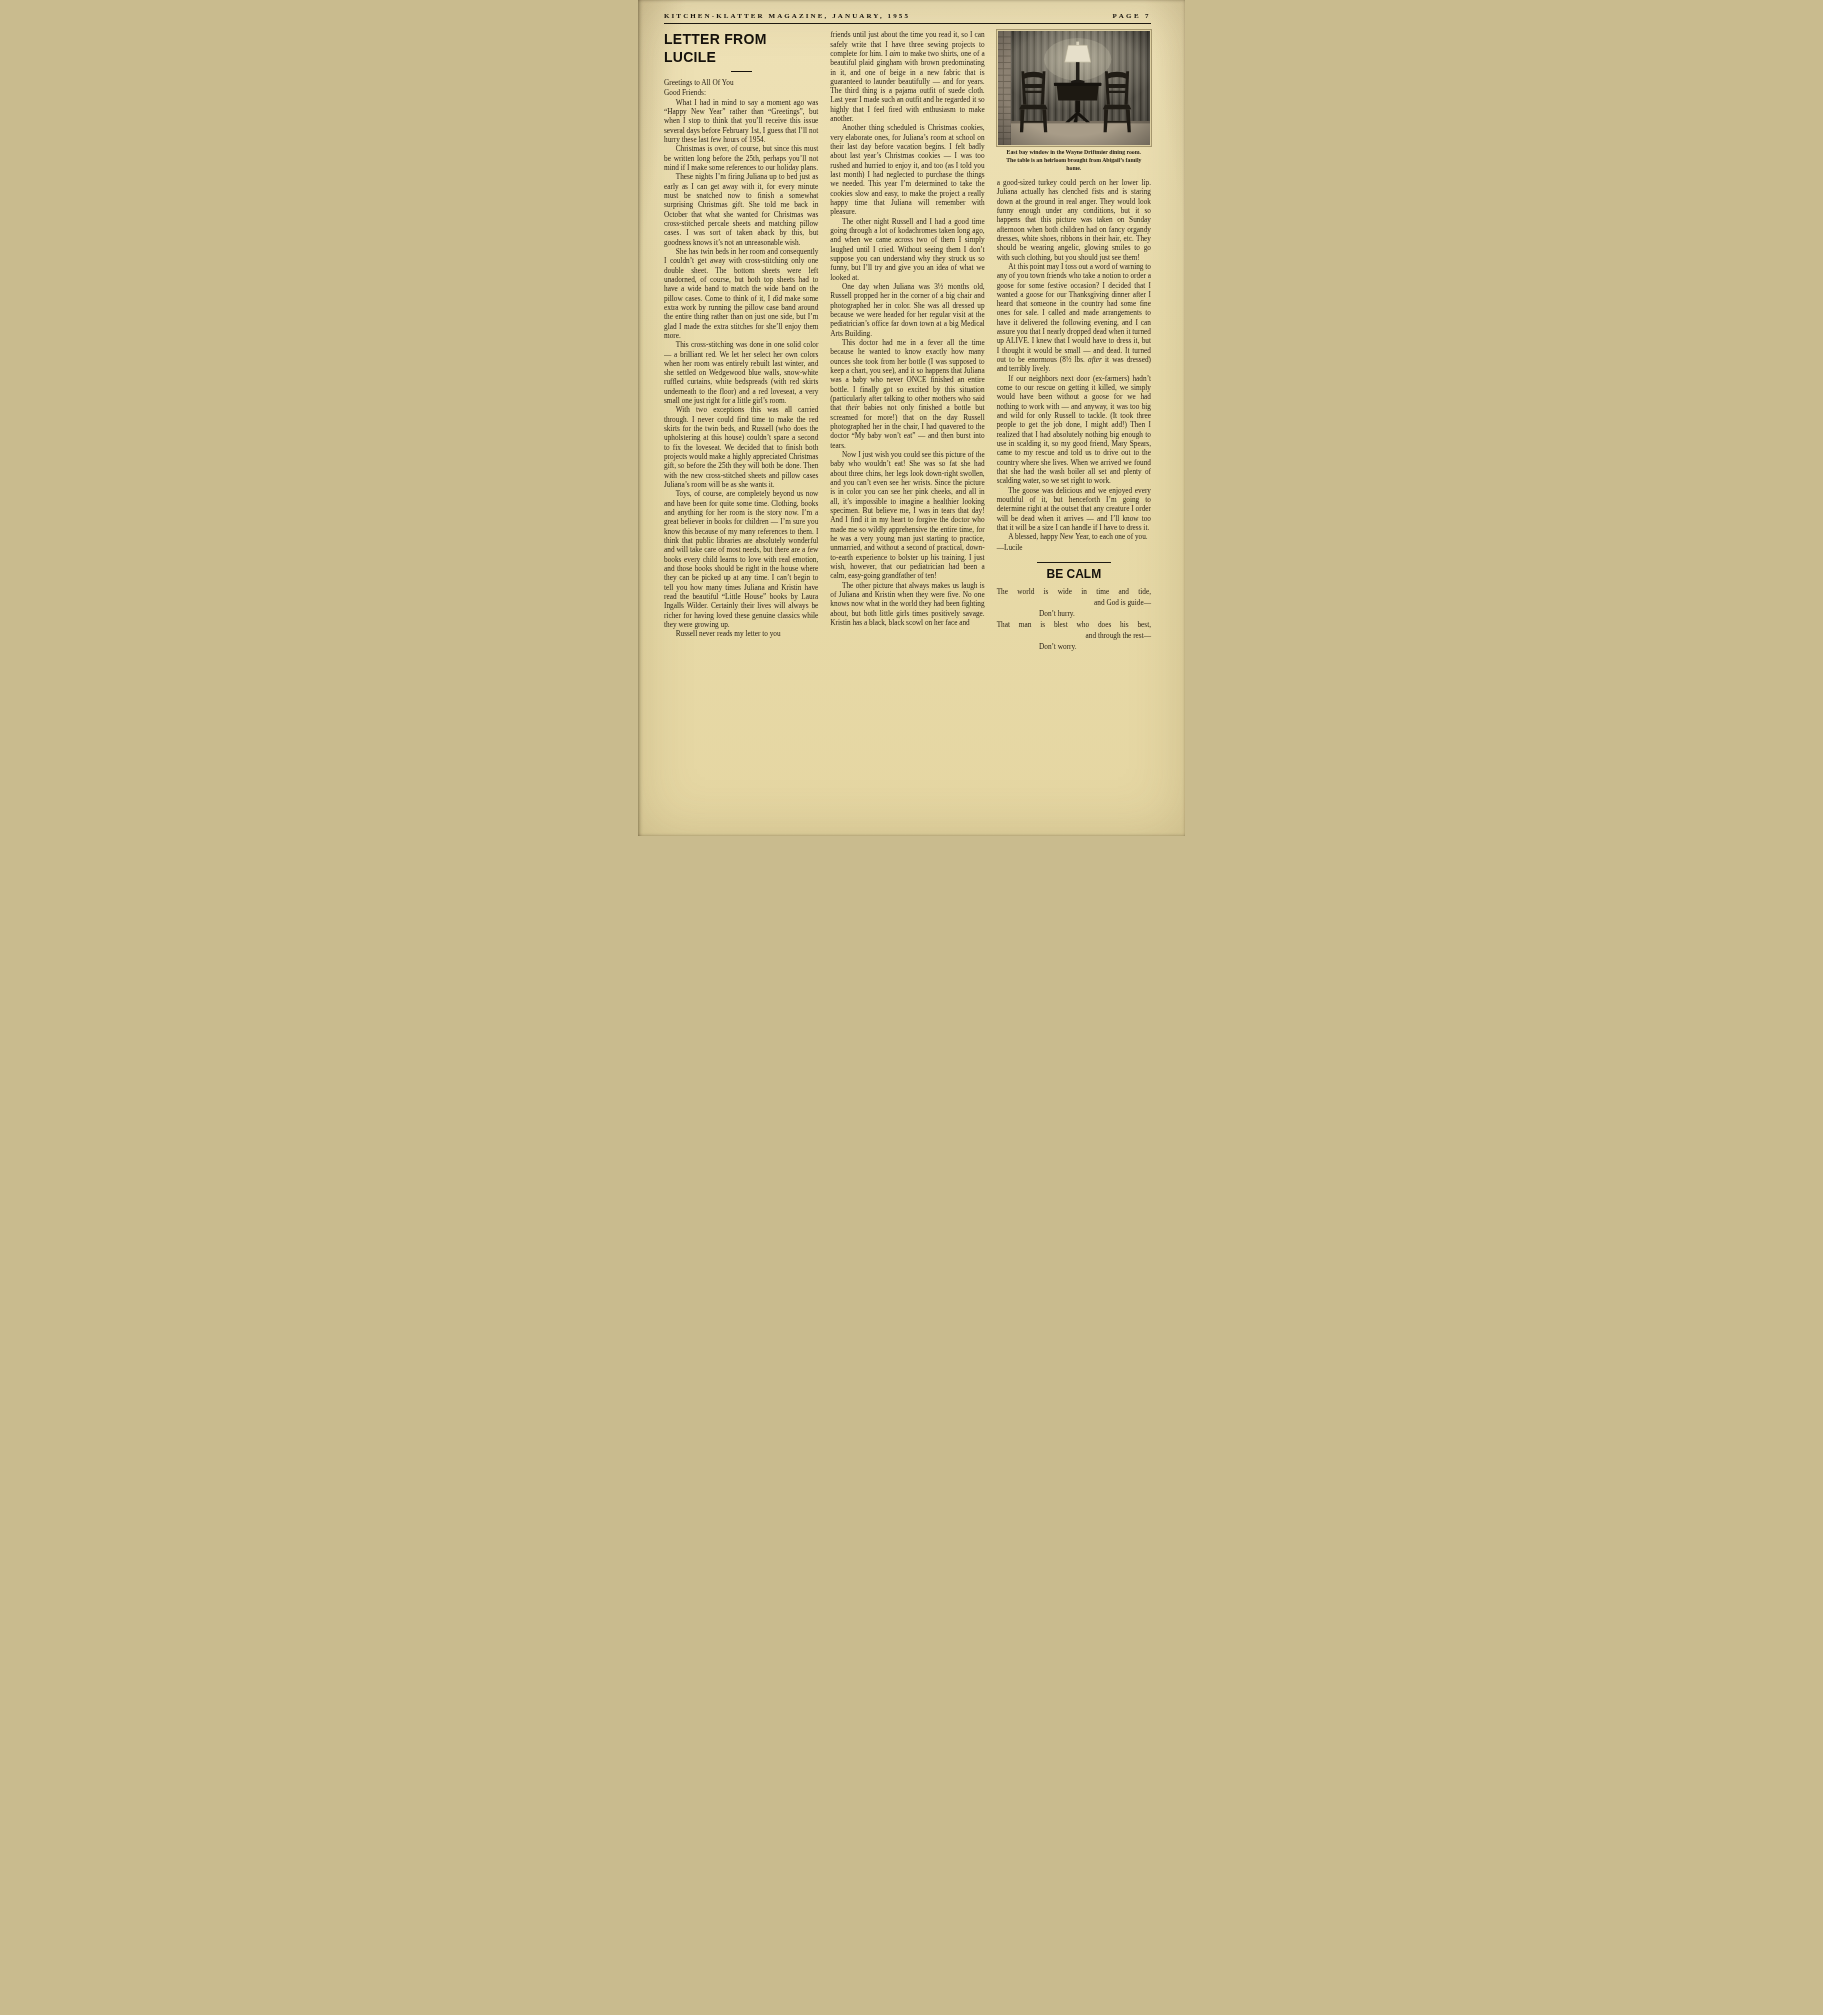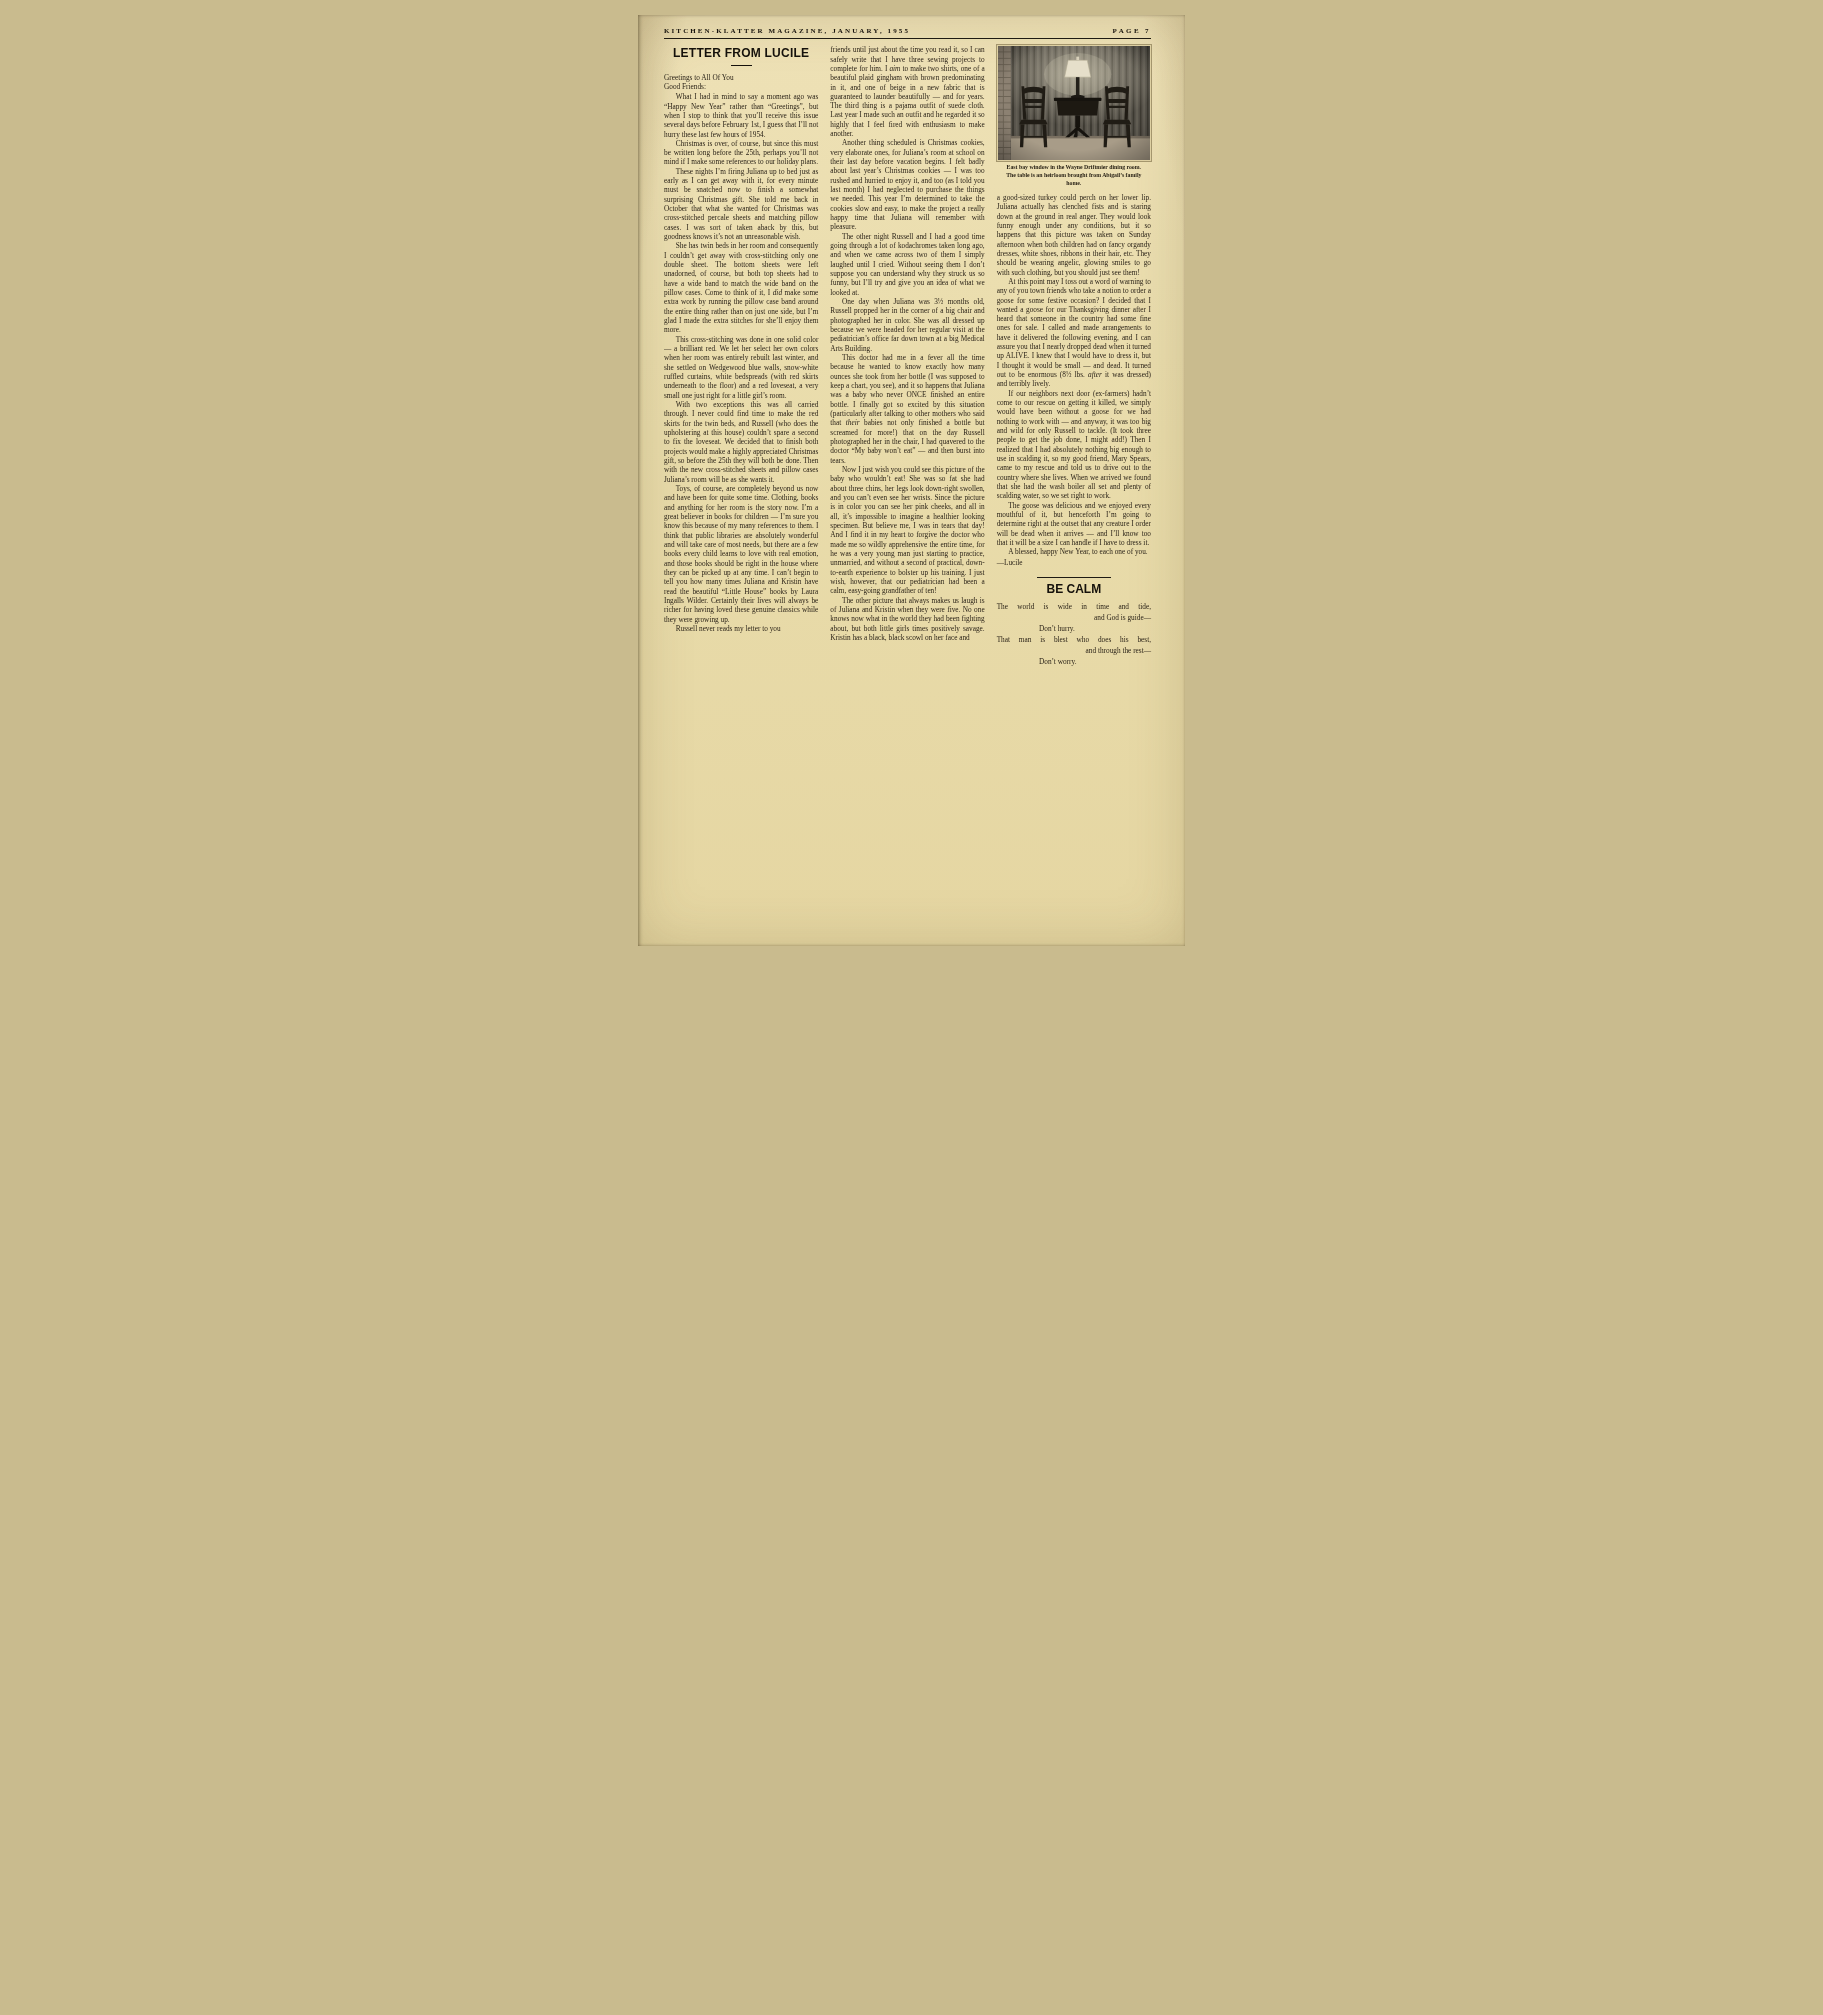--- a/index.html
+++ b/index.html
@@ -2,22 +2,22 @@
 <html lang="en" style="font-size:6.4px"><head>
 <meta charset="utf-8">
 <title>Kitchen-Klatter Magazine — January 1955 — Page 7</title>
 <style>
   * { margin: 0; padding: 0; box-sizing: border-box; }
   html, body { background: #c9bb8e; }
   body { font-family: "Liberation Serif", serif; }
 
   .page {
     width: 547px;
-    height: 931px;
-    margin: 15px auto;
+    height: 836px;
+    margin: 0 auto;
     position: relative;
     overflow: hidden;
     color: #2b2318;
     background:
       linear-gradient(100deg, rgba(125,100,50,.20) 0%, rgba(125,100,50,0) 7%),
       linear-gradient(260deg, rgba(125,100,50,.12) 0%, rgba(125,100,50,0) 6%),
       linear-gradient(180deg, #eee1b6 0%, #e9dcab 45%, #e5d6a2 100%);
     box-shadow:
       inset 2px 0 4px -1.6px rgba(55,44,20,.65),
       inset -1.2px 0 3.2px -1.6px rgba(55,44,20,.35),
@@ -58,23 +58,23 @@
     line-height: 1.28;
     hyphens: auto;
     -webkit-hyphens: auto;
   }
   .col p.para { text-indent: 1.6em; font-family: Liberation Serif, serif; }
   .col p.para.flush { text-indent: 0; }
 
   .article-title {
     font-family: "Liberation Sans", sans-serif;
     font-weight: 700;
-    font-size: 12px;
+    font-size: 14px;
     letter-spacing: 0.02em;
-    text-align: center;
+    text-align: left;
     color: #15110b;
     margin-top: 0.8px;
   }
   .title-dash {
     width: 21px;
     border: none;
     border-top: 1px solid #15110b;
     margin: 4px auto 6.4px auto;
   }
   .salutation {

